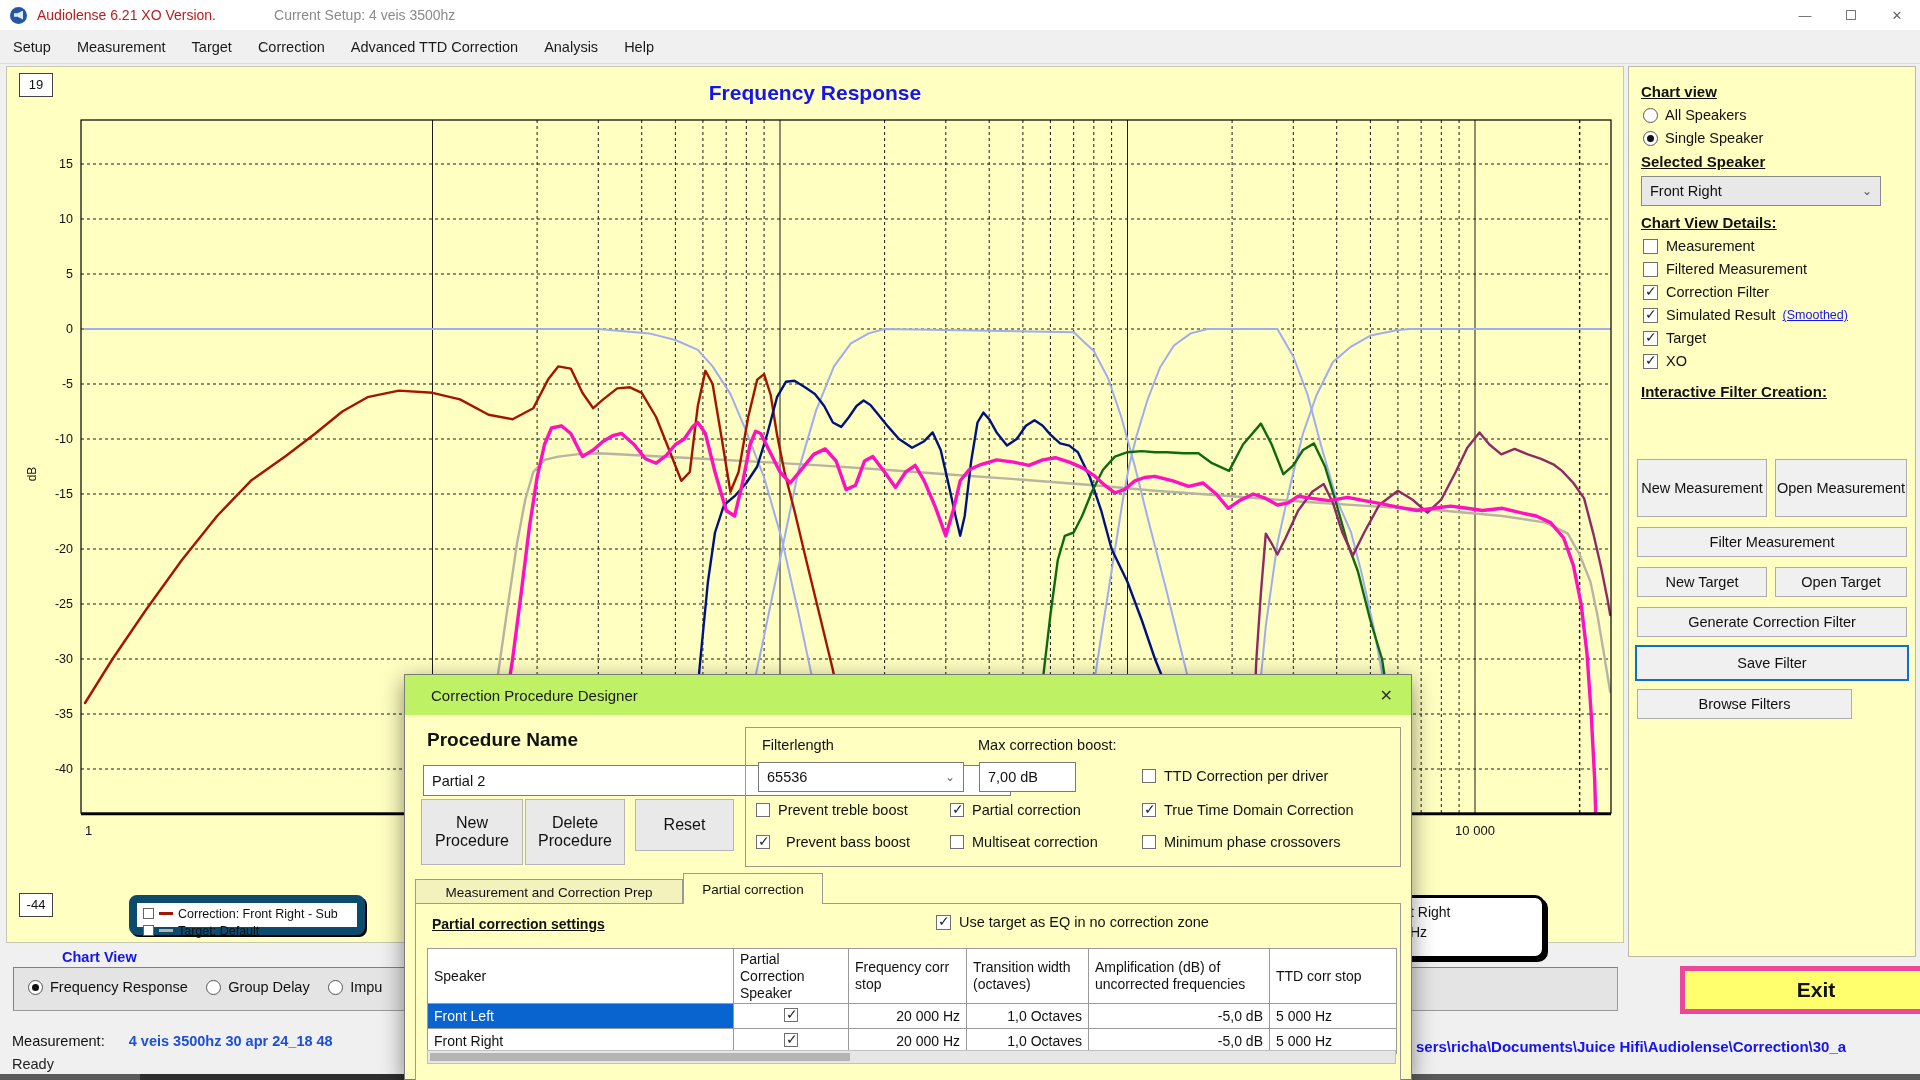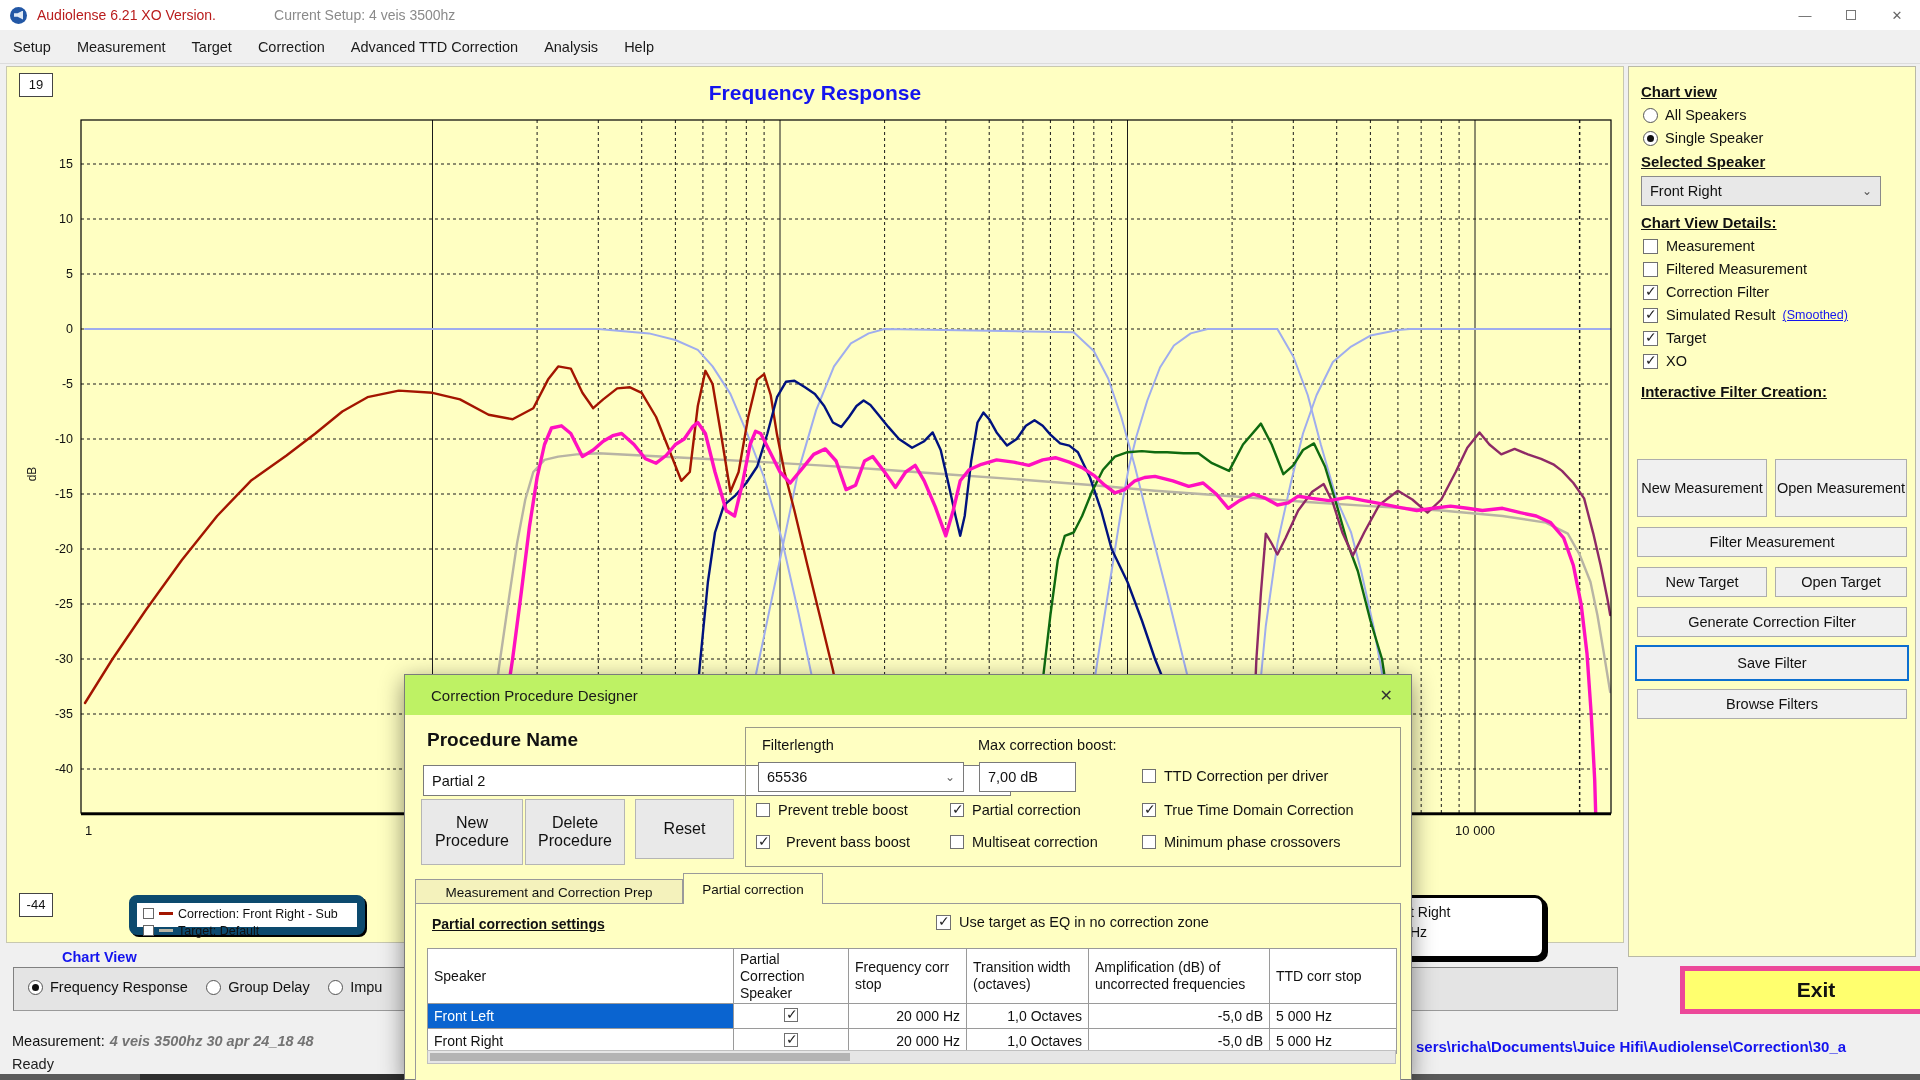--- a/index.html
+++ b/index.html
@@ -59,21 +59,21 @@
     color:#1414ee; }
   #view-bar { position:absolute; left:13px; top:24px; width:1605px; height:44px; background:#e4e4e4;
     border:1px solid #9a9a9a; border-top-color:#808080; border-left-color:#808080; }
   .view-opt { display:inline-flex; align-items:center; margin-left:14px; margin-top:11px;
     font-size:14.5px; color:#111; }
   .radio { display:inline-block; width:15px; height:15px; border:1px solid #555; border-radius:50%;
     background:#fff; position:relative; margin-right:7px; }
   .radio.checked::after { content:""; position:absolute; left:3px; top:3px; width:7px; height:7px;
     border-radius:50%; background:#111; }
   #meas-line { position:absolute; left:12px; top:90px; font-size:14.5px; color:#111; }
-  #meas-value { color:#737373; font-weight:bold; margin-left:1px;font-style:italic; }
+  #meas-value { color:#1d4ed8; font-weight:bold; margin-left:20px; }
   #ready-line { position:absolute; left:12px; top:113px; font-size:14.5px; color:#222; }
   #path-line { position:absolute; left:1416px; top:95px; width:504px; overflow:hidden;
     white-space:nowrap; font-size:15px; font-weight:bold; color:#1414ee; }
   #taskbar-strip { position:absolute; left:0; top:131px; width:1920px; height:6px; background:#5a5a5a; }
   #taskbar-strip .dark { position:absolute; left:140px; top:0; width:575px; height:6px; background:#2e2e2e; }
 
   
   #sidebar { position:absolute; left:1628px; top:66px; width:288px; height:891px;
     background:#ffffc2; border:1px solid #b9b9a6; padding:10px 10px; }
   .side-h { font-size:15px; font-weight:bold; text-decoration:underline; color:#111; margin:6px 0 6px 2px; }
@@ -87,42 +87,42 @@
   .smoothed-link { color:#1414ee; text-decoration:underline; font-size:12.5px; margin-left:7px; }
   .side-btn { background:#f0f0f0; border:1px solid #adadad; font-size:14.5px; color:#111;
     display:flex; align-items:center; justify-content:center; text-align:center; position:absolute; }
   #btn-new-meas { left:8px; top:392px; width:130px; height:58px; }
   #btn-open-meas { left:146px; top:392px; width:132px; height:58px; }
   #btn-filter-meas { left:8px; top:460px; width:270px; height:30px; }
   #btn-new-target { left:8px; top:500px; width:130px; height:30px; }
   #btn-open-target { left:146px; top:500px; width:132px; height:30px; }
   #btn-gen-filter { left:8px; top:540px; width:270px; height:30px; }
   #btn-save-filter { left:6px; top:578px; width:274px; height:36px; border:2px solid #0d6fd0; }
-  #btn-browse-filters { left:8px; top:622px; width:270px; height:30px; }
+  #btn-browse-filters { left:8px; top:622px; width:215px; height:30px; }
   #exit-btn { position:absolute; left:1680px; top:966px; width:272px; height:48px; background:#ffff6e;
     border:5px solid #ec4899; font-size:21px; font-weight:bold; color:#111;
     display:flex; align-items:center; justify-content:center; }
 
   
   #dialog { position:absolute; left:404px; top:674px; width:1008px; height:406px; background:#ffffc2;
     border:1px solid #7b7b7b; box-shadow:0 6px 22px rgba(0,0,0,.45); z-index:5; }
   #dlg-titlebar { position:absolute; left:0; top:0; width:100%; height:40px; background:#bef264;
     display:flex; align-items:center; }
   #dlg-title { margin-left:26px; font-size:15px; color:#1a1a1a; }
   #dlg-close { margin-left:auto; margin-right:18px; font-size:16px; color:#333; }
   #proc-label { position:absolute; left:22px; top:54px; font-size:19px; font-weight:bold; color:#111; }
   .combo { position:absolute; background:#fff; border:1px solid #7a7a7a; font-size:14.5px; color:#111;
     display:flex; align-items:center; padding-left:8px; }
   .combo .chev { margin-left:auto; margin-right:8px; color:#666; font-size:12px; }
   #proc-combo { left:18px; top:90px; width:588px; height:31px; }
   .dlg-btn { position:absolute; background:#e9e9e9; border:1px solid #b5b5b5; font-size:16px;
     color:#111; display:flex; align-items:center; justify-content:center; text-align:center; }
   #btn-new-proc { left:16px; top:124px; width:102px; height:66px; }
   #btn-del-proc { left:120px; top:124px; width:100px; height:66px; }
-  #btn-reset { left:230px; top:124px; width:99px; height:60px; }
+  #btn-reset { left:230px; top:124px; width:99px; height:52px; }
   #groupbox { position:absolute; left:340px; top:52px; width:656px; height:140px;
     border:1px solid #9a9a8a; }
   #filterlength-label { position:absolute; left:16px; top:9px; font-size:14.5px; color:#111; }
   #filterlength-combo { left:12px; top:34px; width:206px; height:30px; }
   #maxboost-label { position:absolute; left:232px; top:9px; font-size:14.5px; color:#111; }
   #maxboost-input { position:absolute; left:233px; top:34px; width:97px; height:30px; background:#fff;
     border:1px solid #7a7a7a; font-size:14.5px; color:#111; display:flex; align-items:center;
     padding-left:8px; }
   .gb-cb-row { position:absolute; display:flex; align-items:center; font-size:14.5px; color:#111; }
   .gb-cb-row .cb { width:14px; height:14px; }

